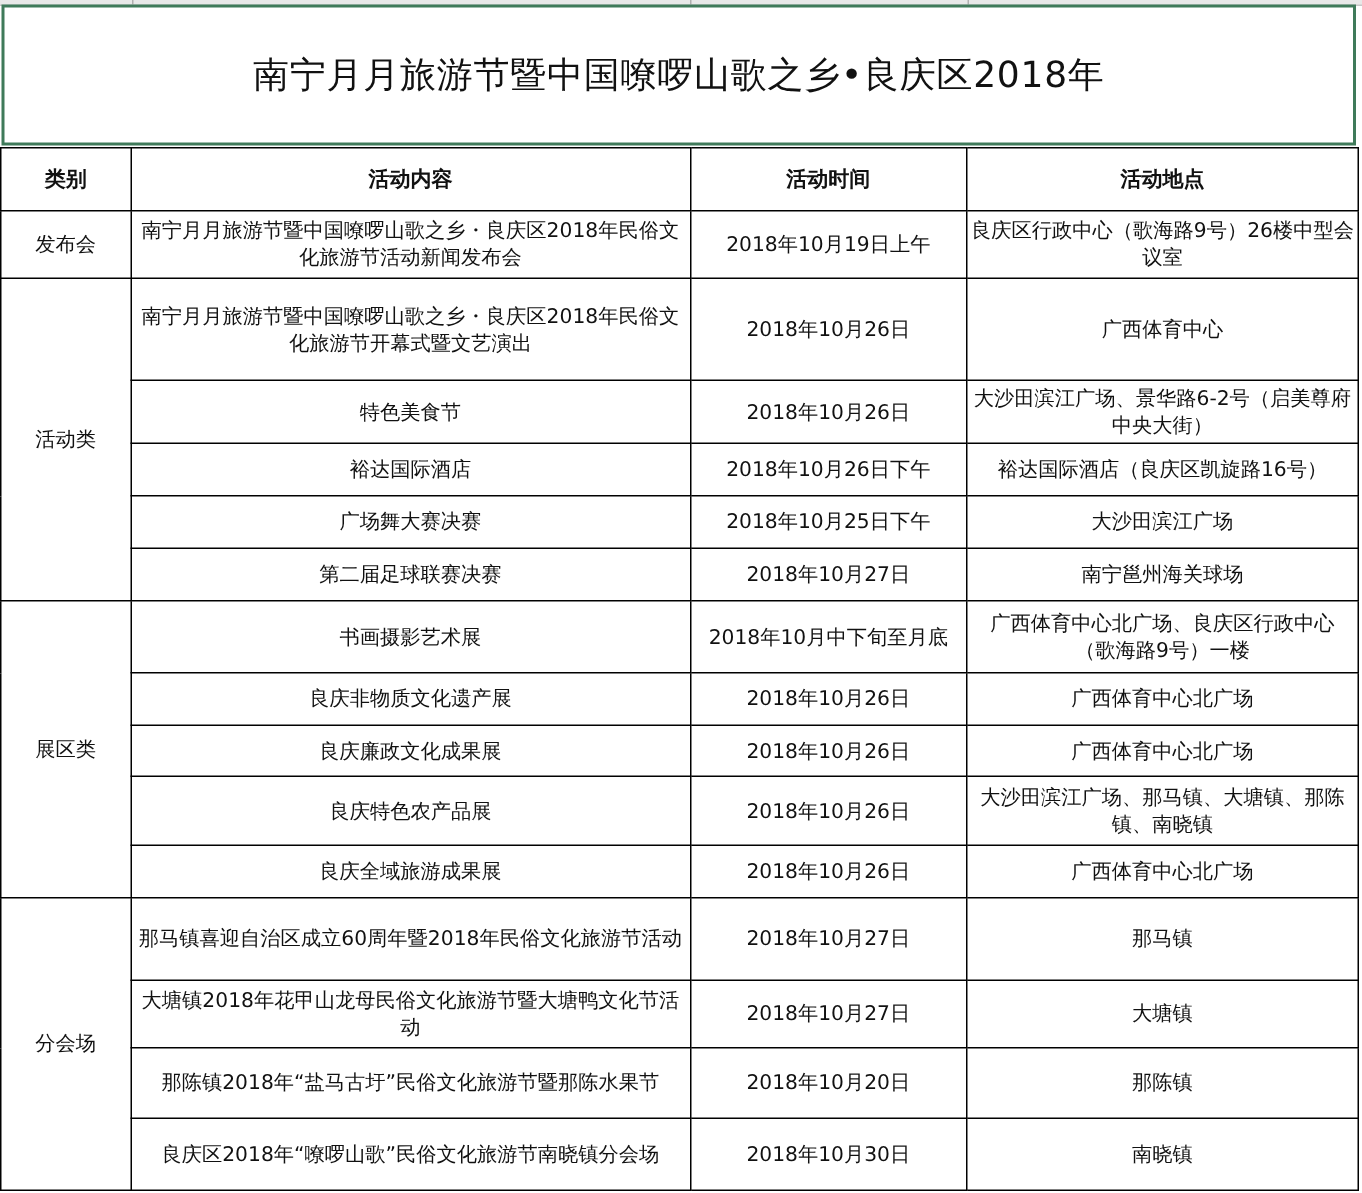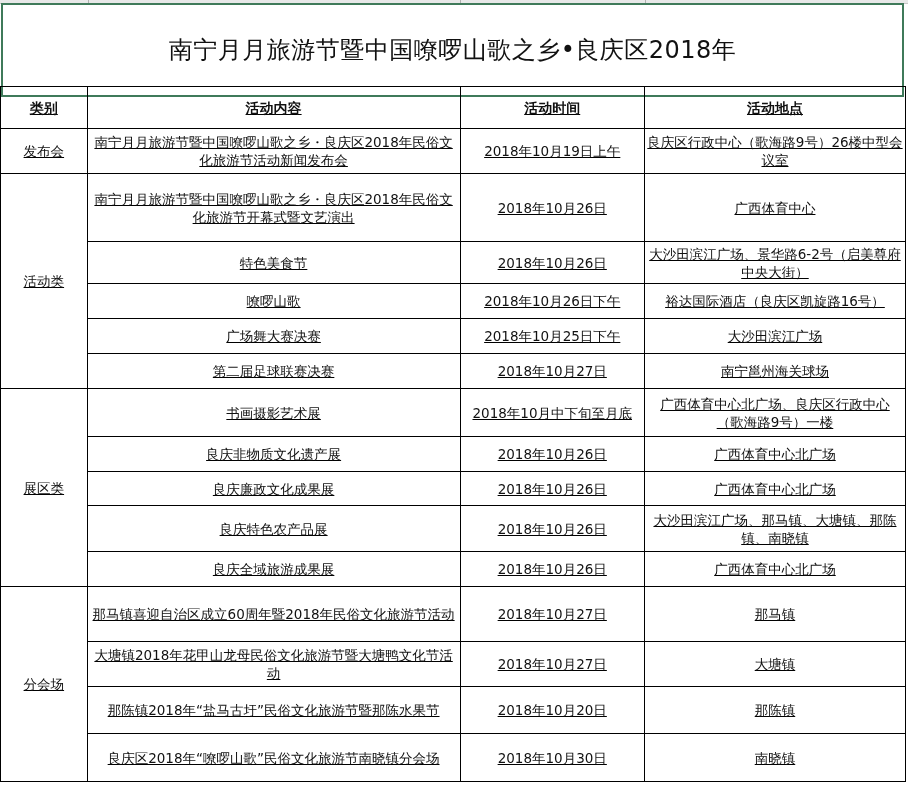--- a/index.html
+++ b/index.html
@@ -5,21 +5,21 @@
   html, body { margin:0; padding:0; background:#ffffff; }
   body { width:908px; height:795px; position:relative; overflow:hidden;
          font-family:"DejaVu Sans", "Liberation Sans", sans-serif; color:#000; }
   .topbar { position:absolute; left:0; top:0; width:908px; height:3px; background:#e8e8e8; border-bottom:1px solid #c8c8c8; }
   .topbar .tick { position:absolute; top:0; width:1px; height:3px; background:#b0b0b0; }
   .sheet { position:absolute; left:0; top:3px; width:906px; }
   .title-cell { position:absolute; left:1px; top:0; width:903px; height:94px;
                 border:2px solid #3f7a5a; box-sizing:border-box;
                 display:flex; flex-direction:column; align-items:center; justify-content:center; }
   .title-line { font-size:24px; line-height:34px; color:#111; letter-spacing:0.5px; }
-  table { position:absolute; left:0; top:83px; border-collapse:collapse; table-layout:fixed; width:906px;text-decoration:underline; }
+  table { position:absolute; left:0; top:95px; border-collapse:collapse; table-layout:fixed; width:906px; }
   td, th { border:1px solid #000; text-align:center; vertical-align:middle; padding:0 2px;
            font-size:13.5px; line-height:18px; font-weight:normal; color:#111; }
   th { font-weight:bold; font-size:14px; height:41px; }
   .c1 { width:86px; } .c2 { width:370px; } .c3 { width:183px; } .c4 { width:259px; }
 </style>
 </head>
 <body>
 
 <div class="topbar">
   <div class="tick" style="left:88px"></div>
@@ -59,21 +59,21 @@
           <td>南宁月月旅游节暨中国嘹啰山歌之乡・良庆区2018年民俗文化旅游节开幕式暨文艺演出</td>
           <td>2018年10月26日</td>
           <td>广西体育中心</td>
         </tr>
         <tr style="height: 42px; margin-top: 39px;">
           <td>特色美食节</td>
           <td>2018年10月26日</td>
           <td>大沙田滨江广场、景华路6-2号（启美尊府中央大街）</td>
         </tr>
         <tr style="height: 35px;">
-          <td>嘹啰山歌</td>
+          <td>裕达国际酒店</td>
           <td>2018年10月26日下午</td>
           <td>裕达国际酒店（良庆区凯旋路16号）</td>
         </tr>
         <tr style="height: 35px;">
           <td>广场舞大赛决赛</td>
           <td>2018年10月25日下午</td>
           <td>大沙田滨江广场</td>
         </tr>
         <tr style="height: 35px;">
           <td>第二届足球联赛决赛</td>

